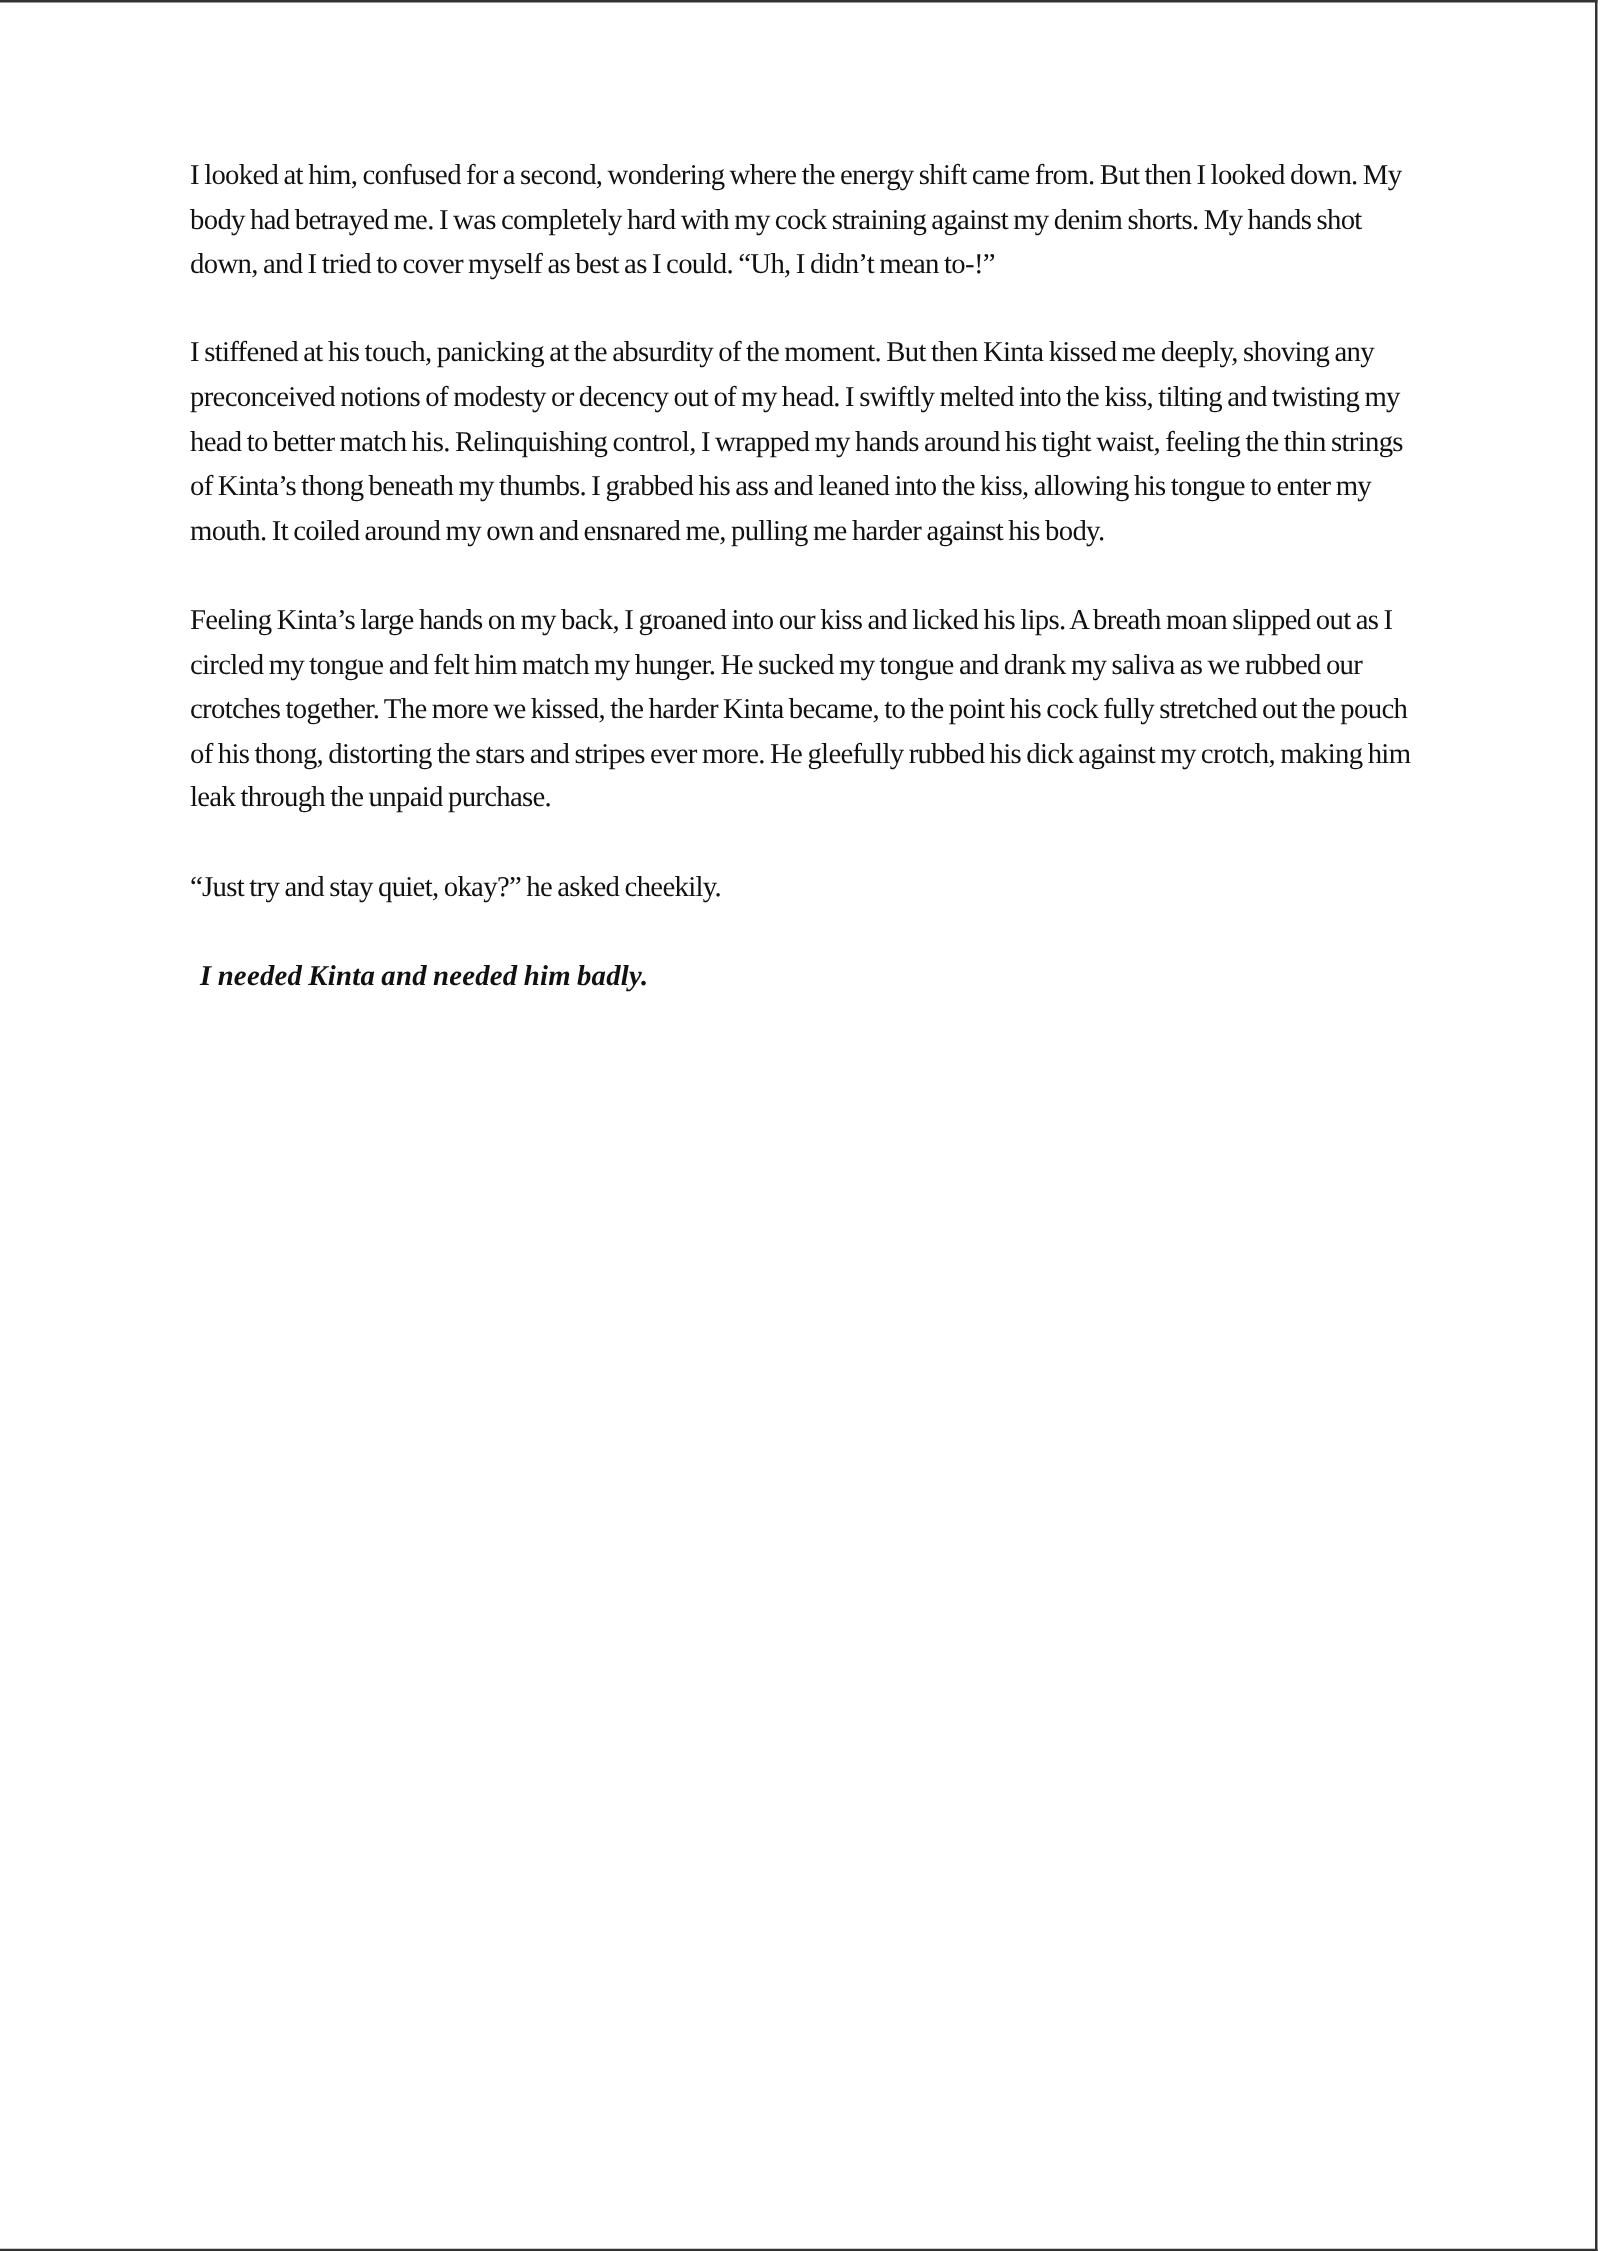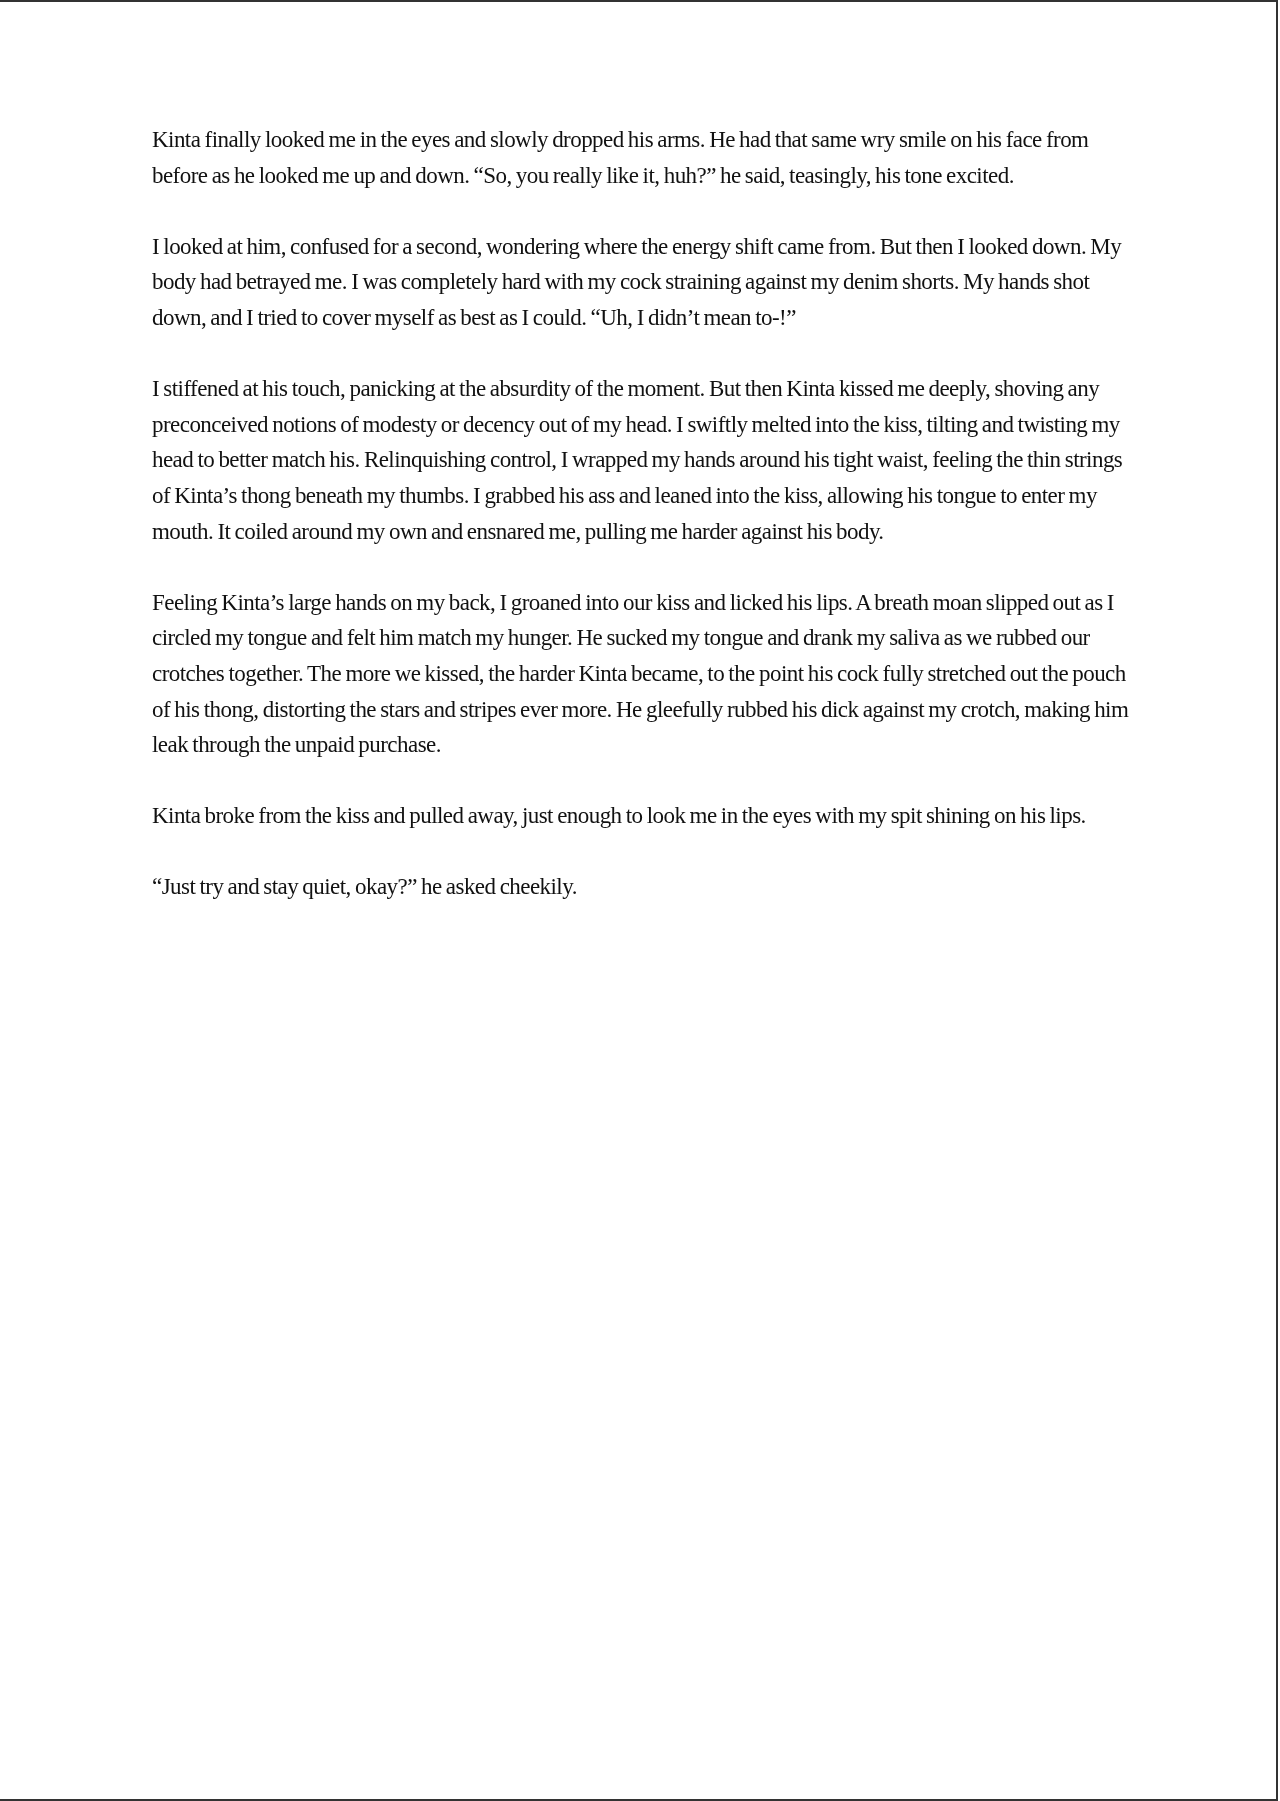--- a/index.html
+++ b/index.html
@@ -19,20 +19,19 @@
   .emph {
     font-weight: bold; font-style: italic; letter-spacing: 0.2px;
     padding-left: 8px; font-size: 23px;
   }
 </style>
 </head>
 <body>
 
 <div class="page">
   <div class="body-text">
-    <p class="para">Kinta finally looked me in the eyes and slowly dropped his arms.  He had that same wry smile on his face from before as he looked me up and down.  “So, you really like it, huh?” he said, teasingly, his tone excited.</p>
     <p class="para">I looked at him, confused for a second, wondering where the energy shift came from.  But then I looked down.  My body had betrayed me.  I was completely hard with my cock straining against my denim shorts.  My hands shot down, and I tried to cover myself as best as I could.  “Uh, I didn’t mean to-!”</p>
     <p class="para">I stiffened at his touch, panicking at the absurdity of the moment.  But then Kinta kissed me deeply, shoving any preconceived notions of modesty or decency out of my head.  I swiftly melted into the kiss, tilting and twisting my head to better match his.  Relinquishing control, I wrapped my hands around his tight waist, feeling the thin strings of Kinta’s thong beneath my thumbs.  I grabbed his ass and leaned into the kiss, allowing his tongue to enter my mouth.  It coiled around my own and ensnared me, pulling me harder against his body.</p>
     <p class="para">Feeling Kinta’s large hands on my back, I groaned into our kiss and licked his lips.  A breath moan slipped out as I circled my tongue and felt him match my hunger.  He sucked my tongue and drank my saliva as we rubbed our crotches together.  The more we kissed, the harder Kinta became, to the point his cock fully stretched out the pouch of his thong, distorting the stars and stripes ever more. He gleefully rubbed his dick against my crotch, making him leak through the unpaid purchase.</p>
-    <p class="para">Kinta broke from the kiss and pulled away, just enough to look me in the eyes with my spit shining on his lips.</p>
     <p class="para">“Just try and stay quiet, okay?”  he asked cheekily.</p>
+    <p class="para emph">I needed Kinta and needed him badly.</p>
   </div>
 </div>
 
 </body></html>

